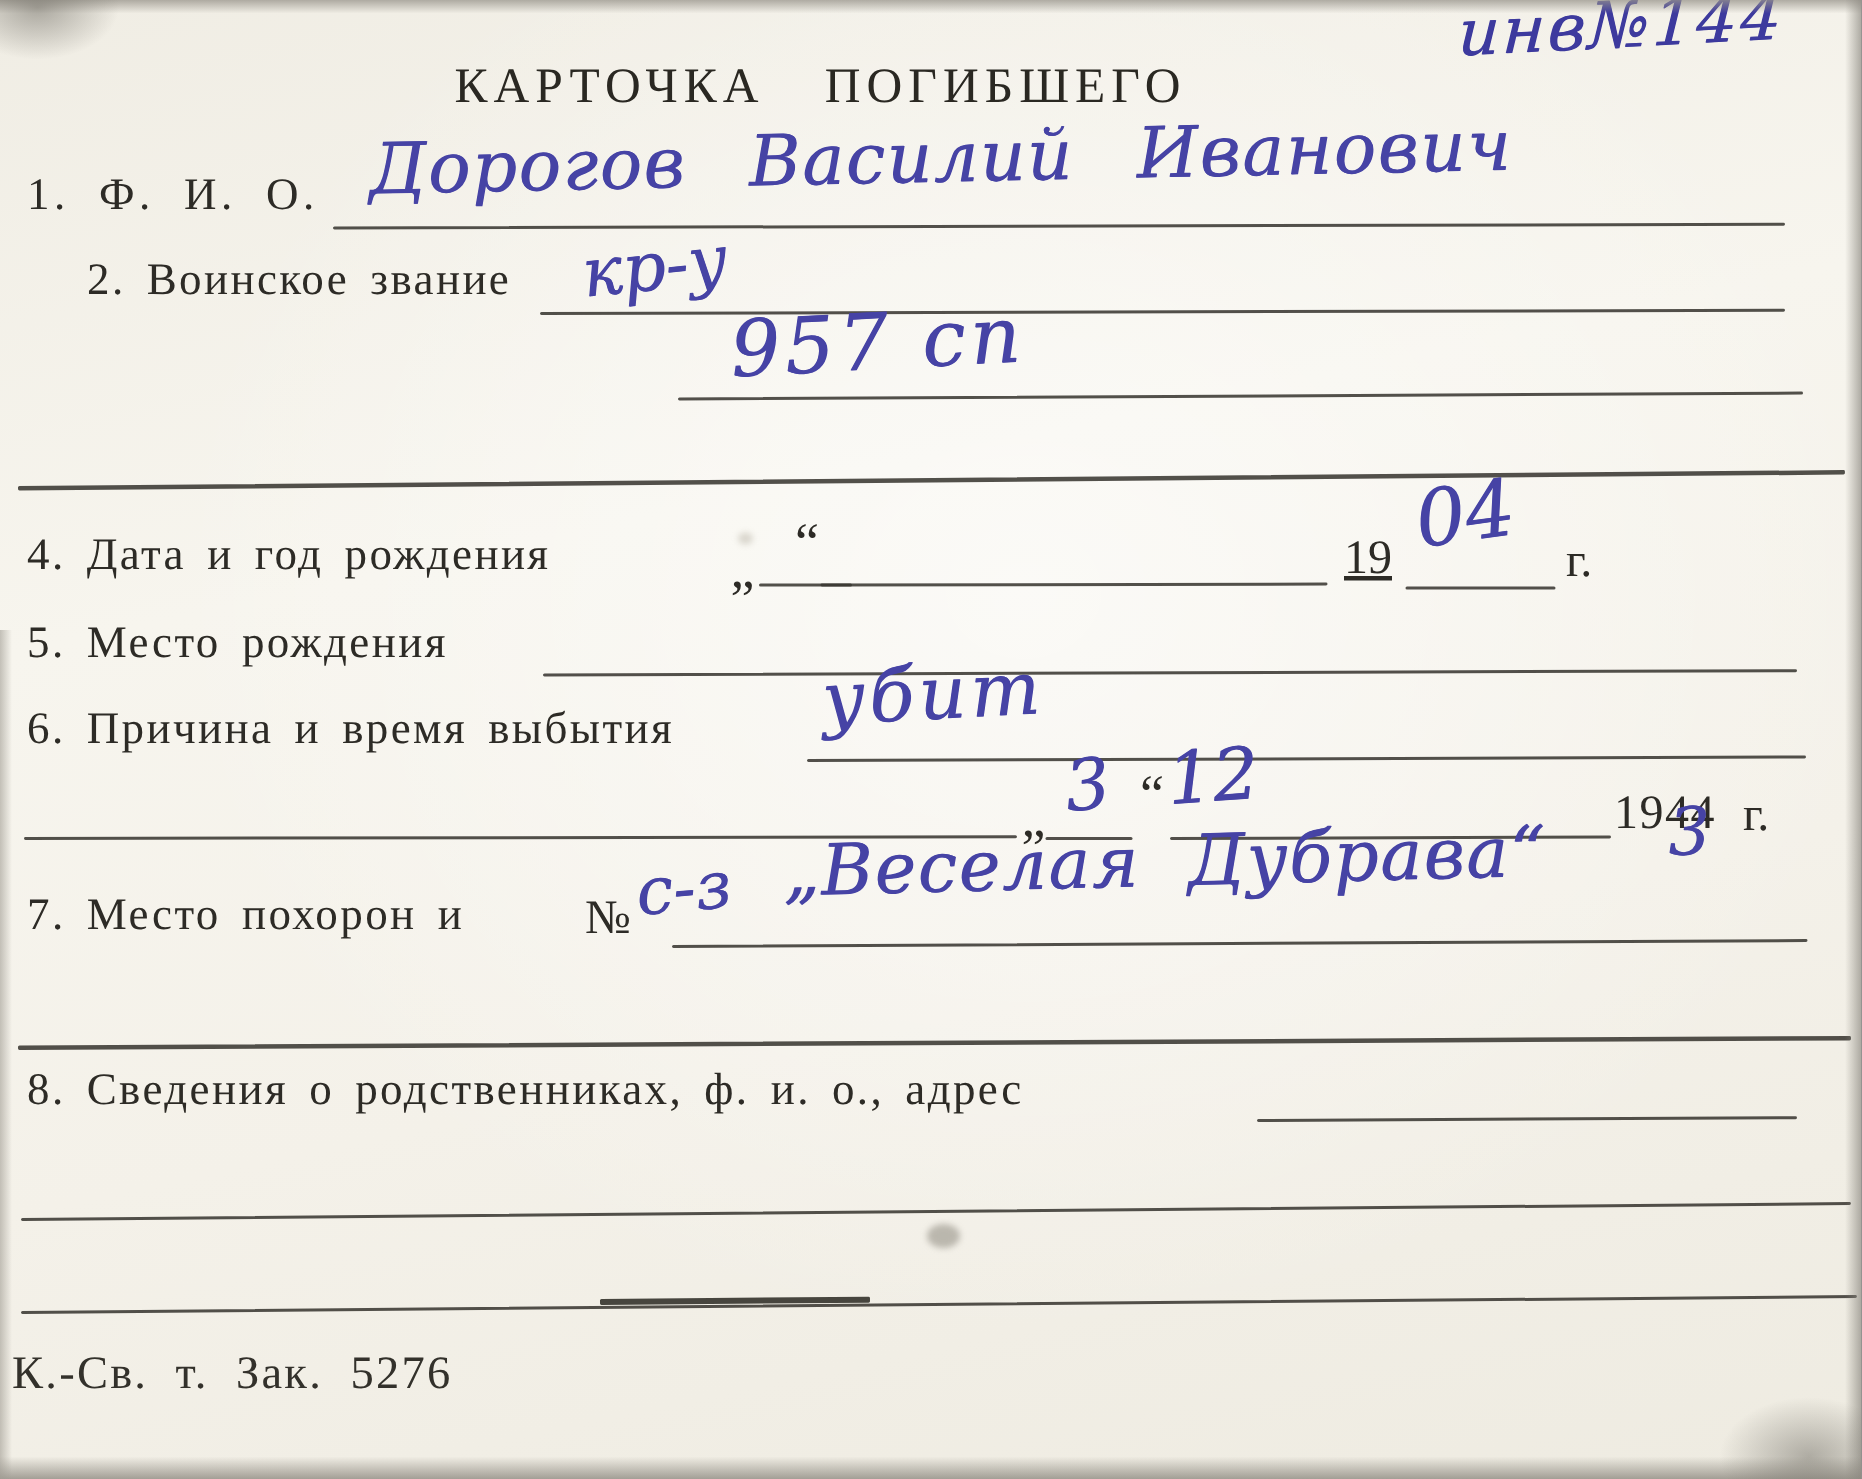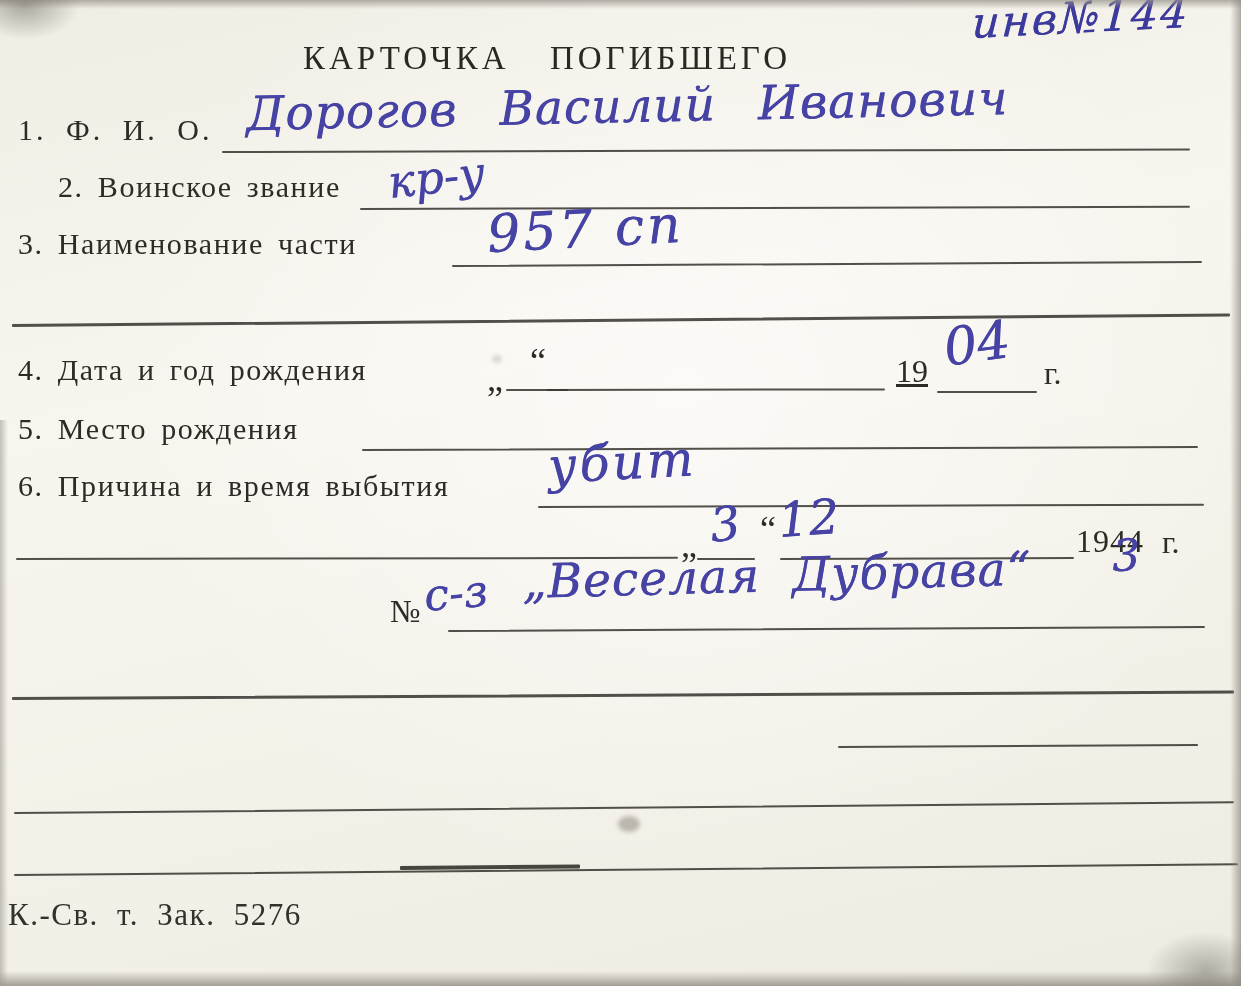--- a/index.html
+++ b/index.html
@@ -50,21 +50,20 @@
   <div class="title">КАРТОЧКА ПОГИБШЕГО</div>
 
   <div class="lbl" style="left:18px;top:113px;letter-spacing:3px;word-spacing:9px;">1. Ф. И. О.</div>
   <div class="rule" style="left:222px;top:151px;width:968px;transform:rotate(-0.15deg);"></div>
   <div class="hw" style="left:246px;top:86px;font-size:47px;word-spacing:26px;letter-spacing:1px;transform:rotate(-1.2deg);">Дорогов Василий Иванович</div>
 
   <div class="lbl" style="left:18px;top:170px;margin-left:40px;">2. Воинское звание</div>
   <div class="rule" style="left:360px;top:208px;width:830px;transform:rotate(-0.15deg);"></div>
   <div class="hw" style="left:388px;top:156px;font-size:45px;transform:rotate(-6deg);">кр-у</div>
 
-  <div class="lbl" style="left:18px;top:227px;">3. Наименование части</div>
   <div class="rule" style="left:452px;top:265px;width:750px;transform:rotate(-0.3deg);"></div>
   <div class="hw" style="left:487px;top:204px;font-size:52px;letter-spacing:3px;transform:rotate(-3deg);">957 сп</div>
 
   <div class="rule thick" style="left:12px;top:324px;width:1218px;transform:rotate(-0.5deg);"></div>
 
   <div class="lbl" style="left:18px;top:353px;">4. Дата и год рождения</div>
   <div class="prt" style="left:487px;top:358px;font-size:36px;">„</div>
   <div class="rule" style="left:506px;top:389px;width:62px;"></div>
   <div class="prt" style="left:530px;top:340px;font-size:36px;">“</div>
   <div class="rule" style="left:547px;top:389px;width:338px;transform:rotate(-0.1deg);"></div>
@@ -84,27 +83,29 @@
   <div class="prt" style="left:681px;top:524px;font-size:36px;">„</div>
   <div class="rule" style="left:697px;top:558px;width:58px;"></div>
   <div class="hw" style="left:710px;top:498px;font-size:47px;transform:rotate(-6deg);">3</div>
   <div class="prt" style="left:760px;top:508px;font-size:36px;">“</div>
   <div class="rule" style="left:780px;top:558px;width:294px;transform:rotate(-0.2deg);"></div>
   <div class="hw" style="left:778px;top:492px;font-size:48px;transform:rotate(-4deg);">12</div>
   <div class="prt" style="left:1076px;top:523px;letter-spacing:1px;">1944</div>
   <div class="hw" style="left:1112px;top:530px;font-size:44px;transform:rotate(-2deg);">3</div>
   <div class="prt" style="left:1162px;top:524px;">г.</div>
 
+  <div class="lbl" style="left:18px;top:593px;">7. Место похорон и</div>
   <div class="prt" style="left:390px;top:593px;">№</div>
   <div class="rule" style="left:448px;top:630px;width:757px;transform:rotate(-0.3deg);"></div>
   <div class="hw" style="left:424px;top:570px;font-size:44px;transform:rotate(-5deg);">с-з</div>
   <div class="hw" style="left:522px;top:554px;font-size:47px;word-spacing:16px;letter-spacing:1px;transform:rotate(-1.5deg);">„Веселая Дубрава“</div>
 
   <div class="rule thick" style="left:12px;top:697px;width:1222px;transform:rotate(-0.3deg);"></div>
 
+  <div class="lbl" style="left:18px;top:710px;">8. Сведения о родственниках, ф. и. о., адрес</div>
   <div class="rule" style="left:838px;top:746px;width:360px;transform:rotate(-0.3deg);"></div>
 
   <div class="rule" style="left:14px;top:812px;width:1220px;transform:rotate(-0.5deg);"></div>
   <div class="rule" style="left:14px;top:874px;width:1224px;transform:rotate(-0.5deg);"></div>
   <div class="rule" style="left:400px;top:866px;width:180px;height:4px;background:#2f2d27;transform:rotate(-0.5deg);"></div>
 
   <div class="prt" style="left:8px;top:897px;font-size:31px;letter-spacing:1.5px;word-spacing:9px;color:#33312b;">К.-Св. т. Зак. 5276</div>
 
   <div class="smudge" style="left:618px;top:816px;width:22px;height:16px;background:#8d897e;opacity:.55;"></div>
   <div class="smudge" style="left:492px;top:355px;width:10px;height:8px;background:#b9b4a7;opacity:.5;"></div>

